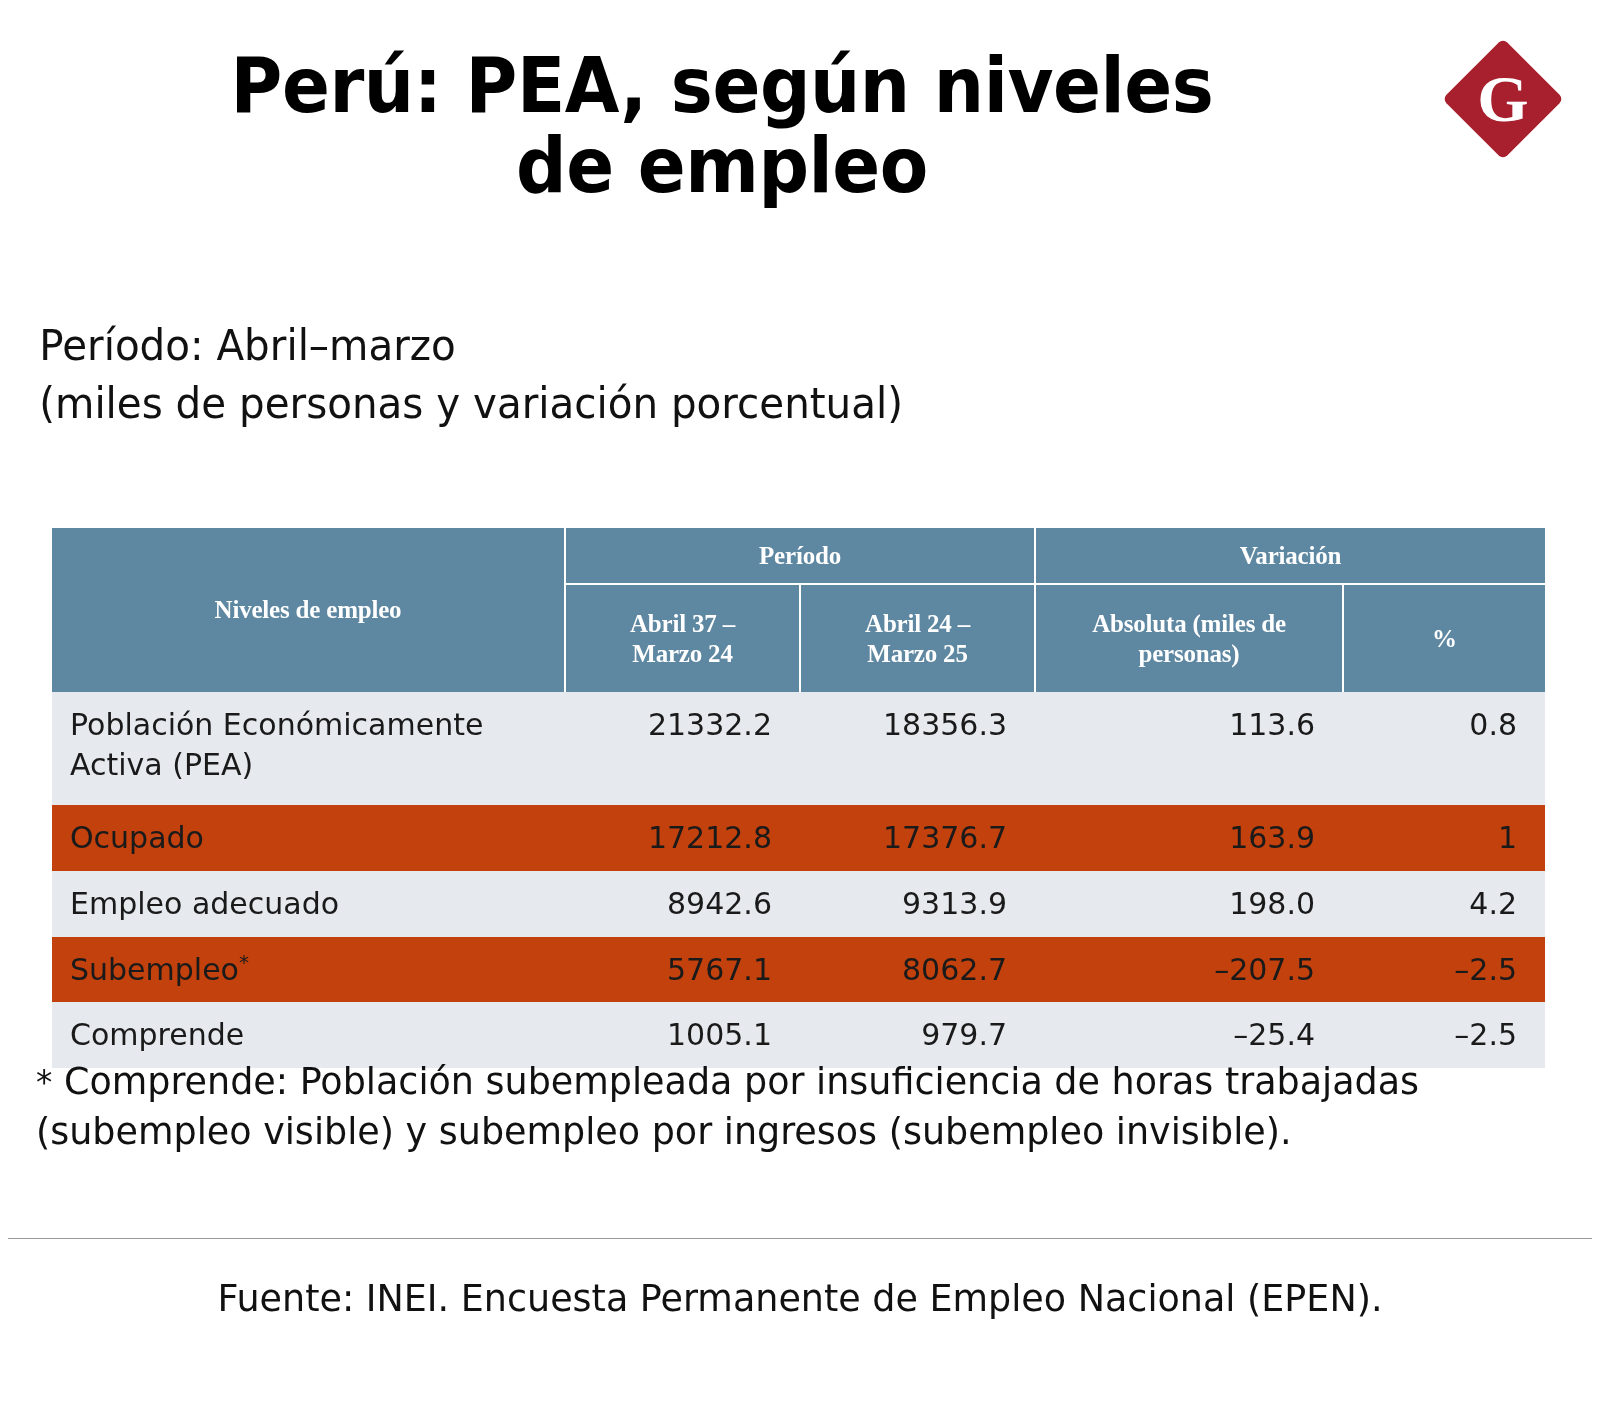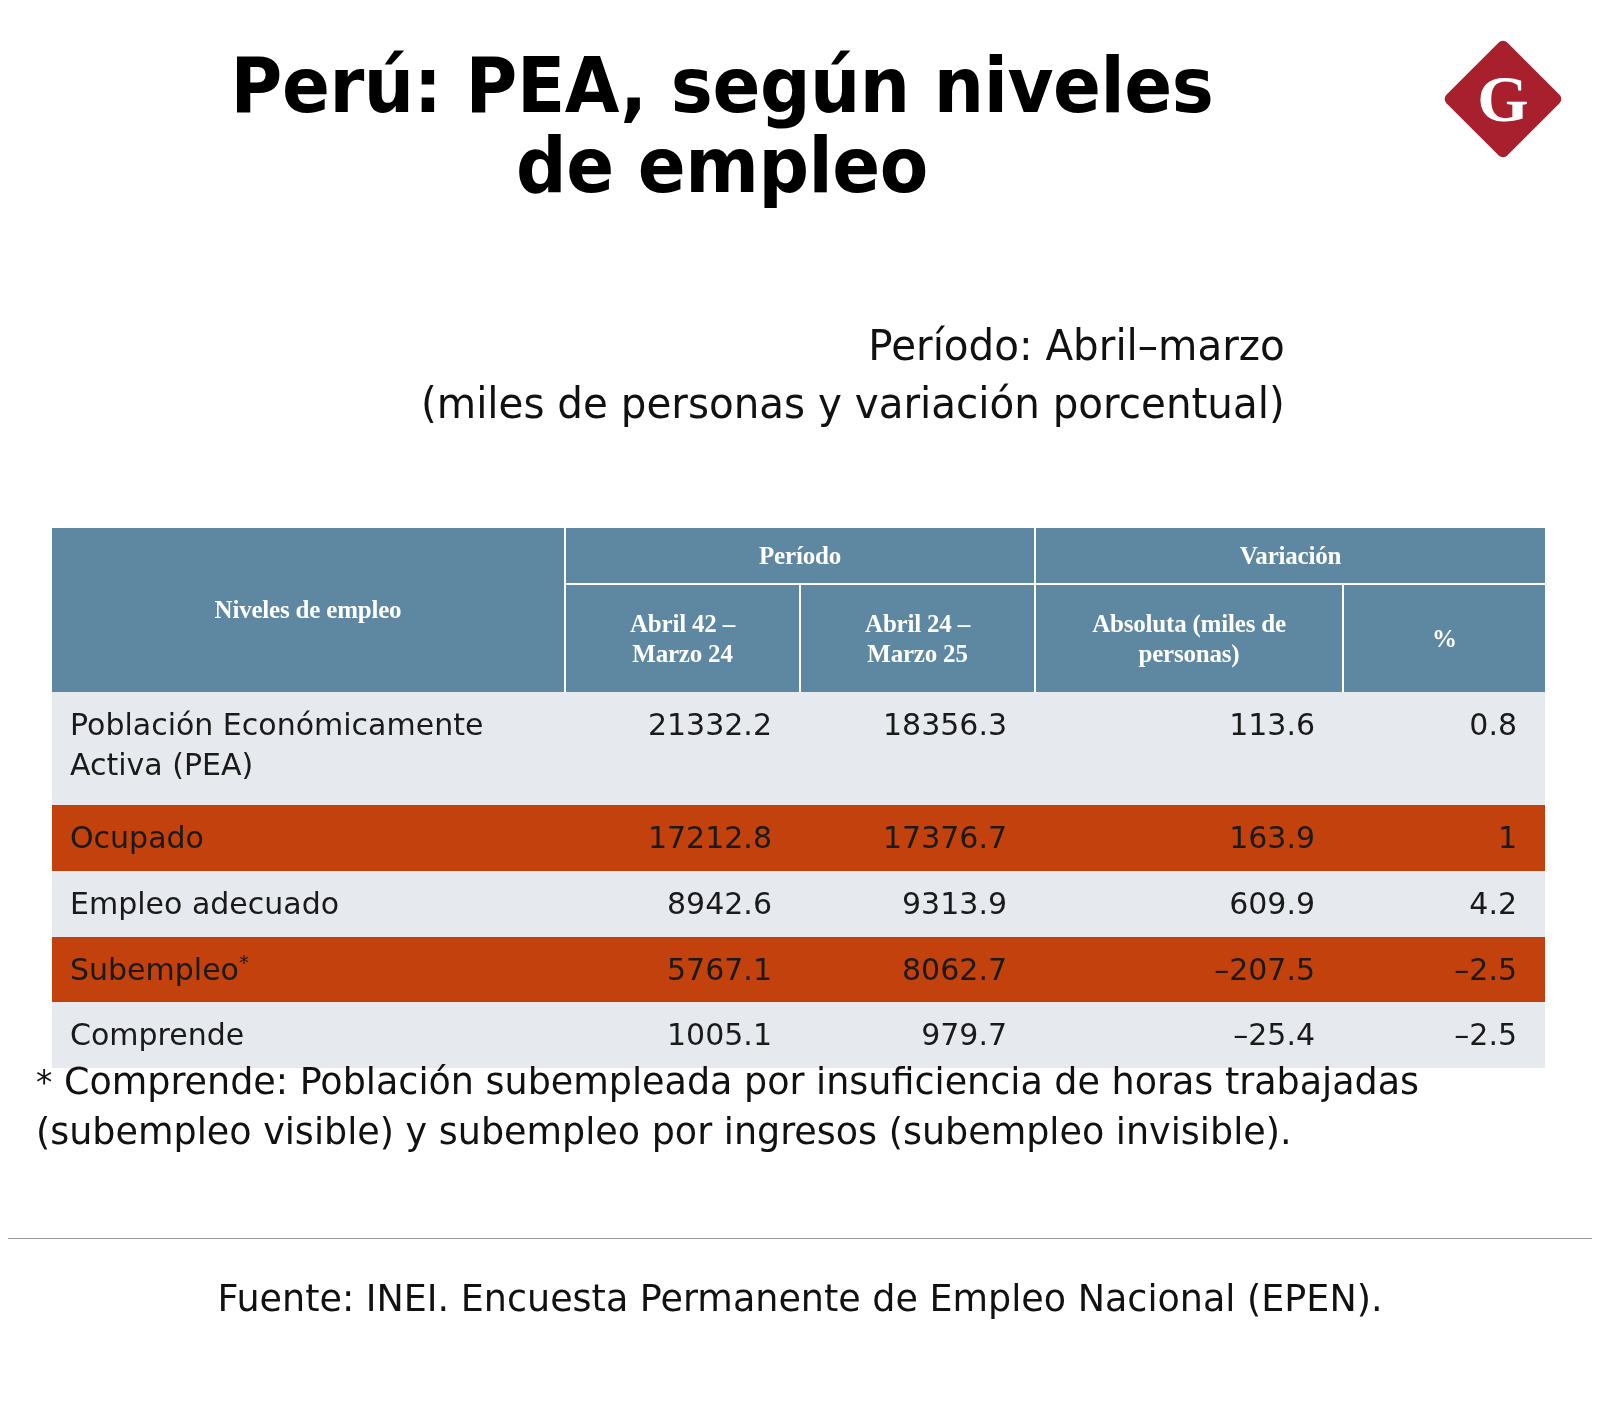--- a/index.html
+++ b/index.html
@@ -64,24 +64,24 @@
     justify-content: center;
     font-family: "Liberation Serif", serif;
     font-weight: 700;
     font-size: 66px;
     color: #ffffff;
     line-height: 1;
   }
 
   .subtitle-block {
     position: absolute;
-    left: 16px;
+    left: 0;
     top: 316px;
     width: 1308px;
-    text-align: right;
+    text-align: left;
   }
   .subtitle-line {
     font-family: "DejaVu Sans", sans-serif;
     font-size: 43px;
     line-height: 1.35;
     color: #111111;
     font-weight: 400;
     transform: scaleX(0.94);
   }
 
@@ -232,21 +232,21 @@
       <col style="width:202px">
     </colgroup>
     <thead>
       <tr>
         <th class="rowspan-cell" rowspan="2">Niveles de empleo</th>
         <th class="grp-period hdr-divider-l hdr-divider-b" colspan="2">Período</th>
         <th class="grp-var hdr-divider-l hdr-divider-b" colspan="2">Variación</th>
       </tr>
       <tr>
         <th class="sub hdr-divider-l">
-          <span>Abril 42 –</span><br>
+          <span>Abril 37 –</span><br>
           <span>Marzo 24</span>
         </th>
         <th class="sub hdr-divider-l">
           <span>Abril 24 –</span><br>
           <span>Marzo 25</span>
         </th>
         <th class="sub hdr-divider-l">Absoluta (miles de personas)</th>
         <th class="sub hdr-divider-l">%</th>
       </tr>
     </thead>
@@ -262,21 +262,21 @@
         <td class="label">Ocupado</td>
         <td class="num">17212.8</td>
         <td class="num">17376.7</td>
         <td class="num">163.9</td>
         <td class="num">1</td>
       </tr>
       <tr class="stripe">
         <td class="label">Empleo adecuado</td>
         <td class="num">8942.6</td>
         <td class="num">9313.9</td>
-        <td class="num">609.9</td>
+        <td class="num">198.0</td>
         <td class="num">4.2</td>
       </tr>
       <tr class="plain">
         <td class="label"><span>Subempleo</span><sup class="star">*</sup></td>
         <td class="num">5767.1</td>
         <td class="num">8062.7</td>
         <td class="num">–207.5</td>
         <td class="num">–2.5</td>
       </tr>
       <tr class="stripe">

